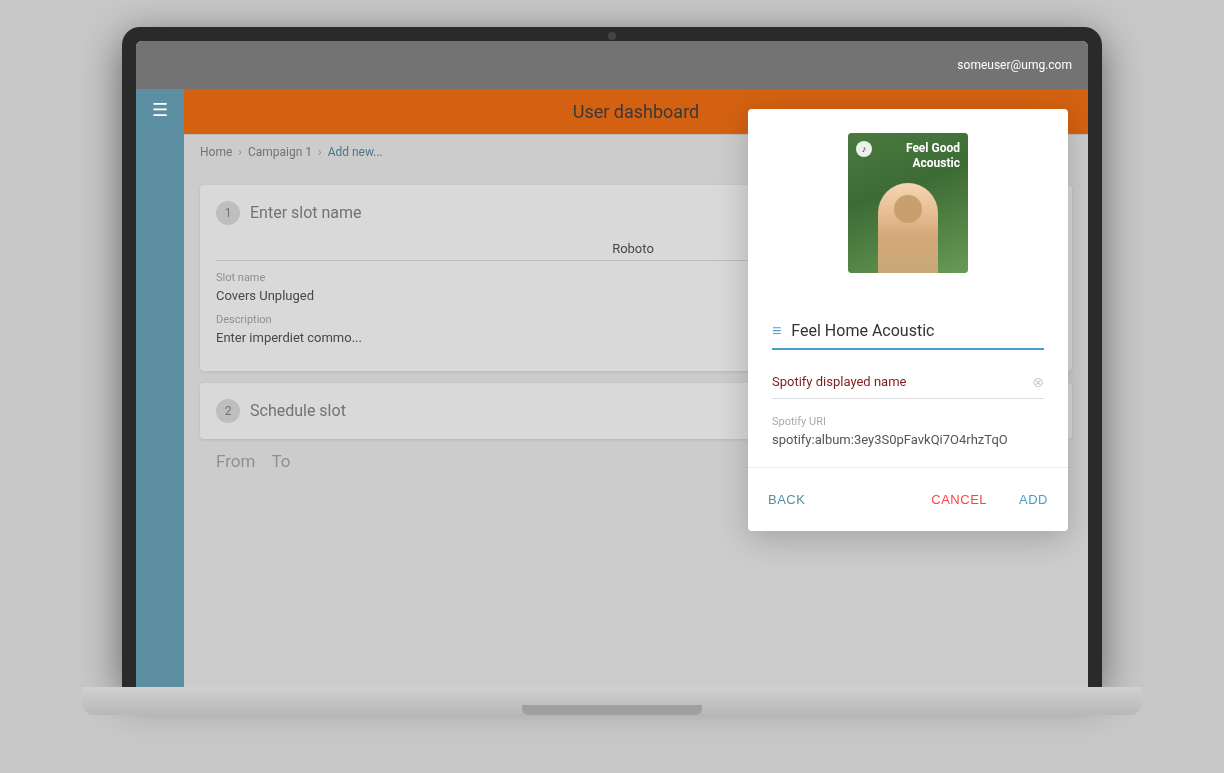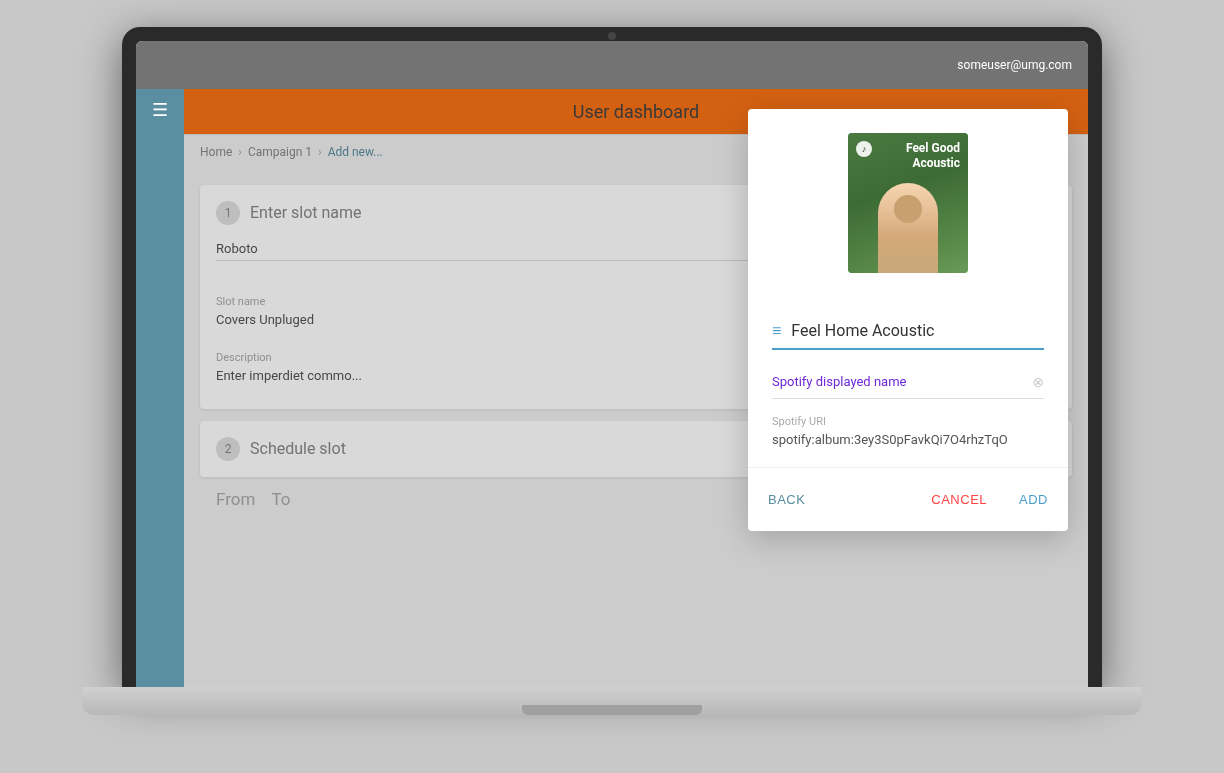--- a/index.html
+++ b/index.html
@@ -181,39 +181,39 @@
       justify-content: center;
     }
 
     .step-label {
       color: #888;
       font-size: 16px;
     }
 
     .form-field {
       margin-bottom: 10px;
-      margin-top: 24px;
     }
 
     .field-label {
       font-size: 11px;
       color: #aaa;
       margin-bottom: 4px;
     }
 
     .field-value {
       font-size: 13px;
       color: #555;
     }
 
     .font-select {
       display: flex;
       align-items: center;
       border-bottom: 1px solid #ddd;
       padding: 4px 0;
+      text-align: center;
     }
 
     .font-select-value {
       font-size: 13px;
       color: #555;
       flex: 1;
     }
 
     .chevron-down {
       color: #aaa;
@@ -348,21 +348,21 @@
       border-bottom: 1px solid #ddd;
       padding: 8px 0;
       margin-bottom: 16px;
       display: flex;
       align-items: center;
       position: relative;
     }
 
     .spotify-name-placeholder {
       font-size: 13px;
-      color: #6d28d9;
+      color: #7f1d1d;
       flex: 1;
     }
 
     .clear-icon {
       color: #ccc;
       font-size: 14px;
     }
 
     .spotify-uri-section {
       margin-bottom: 20px;

